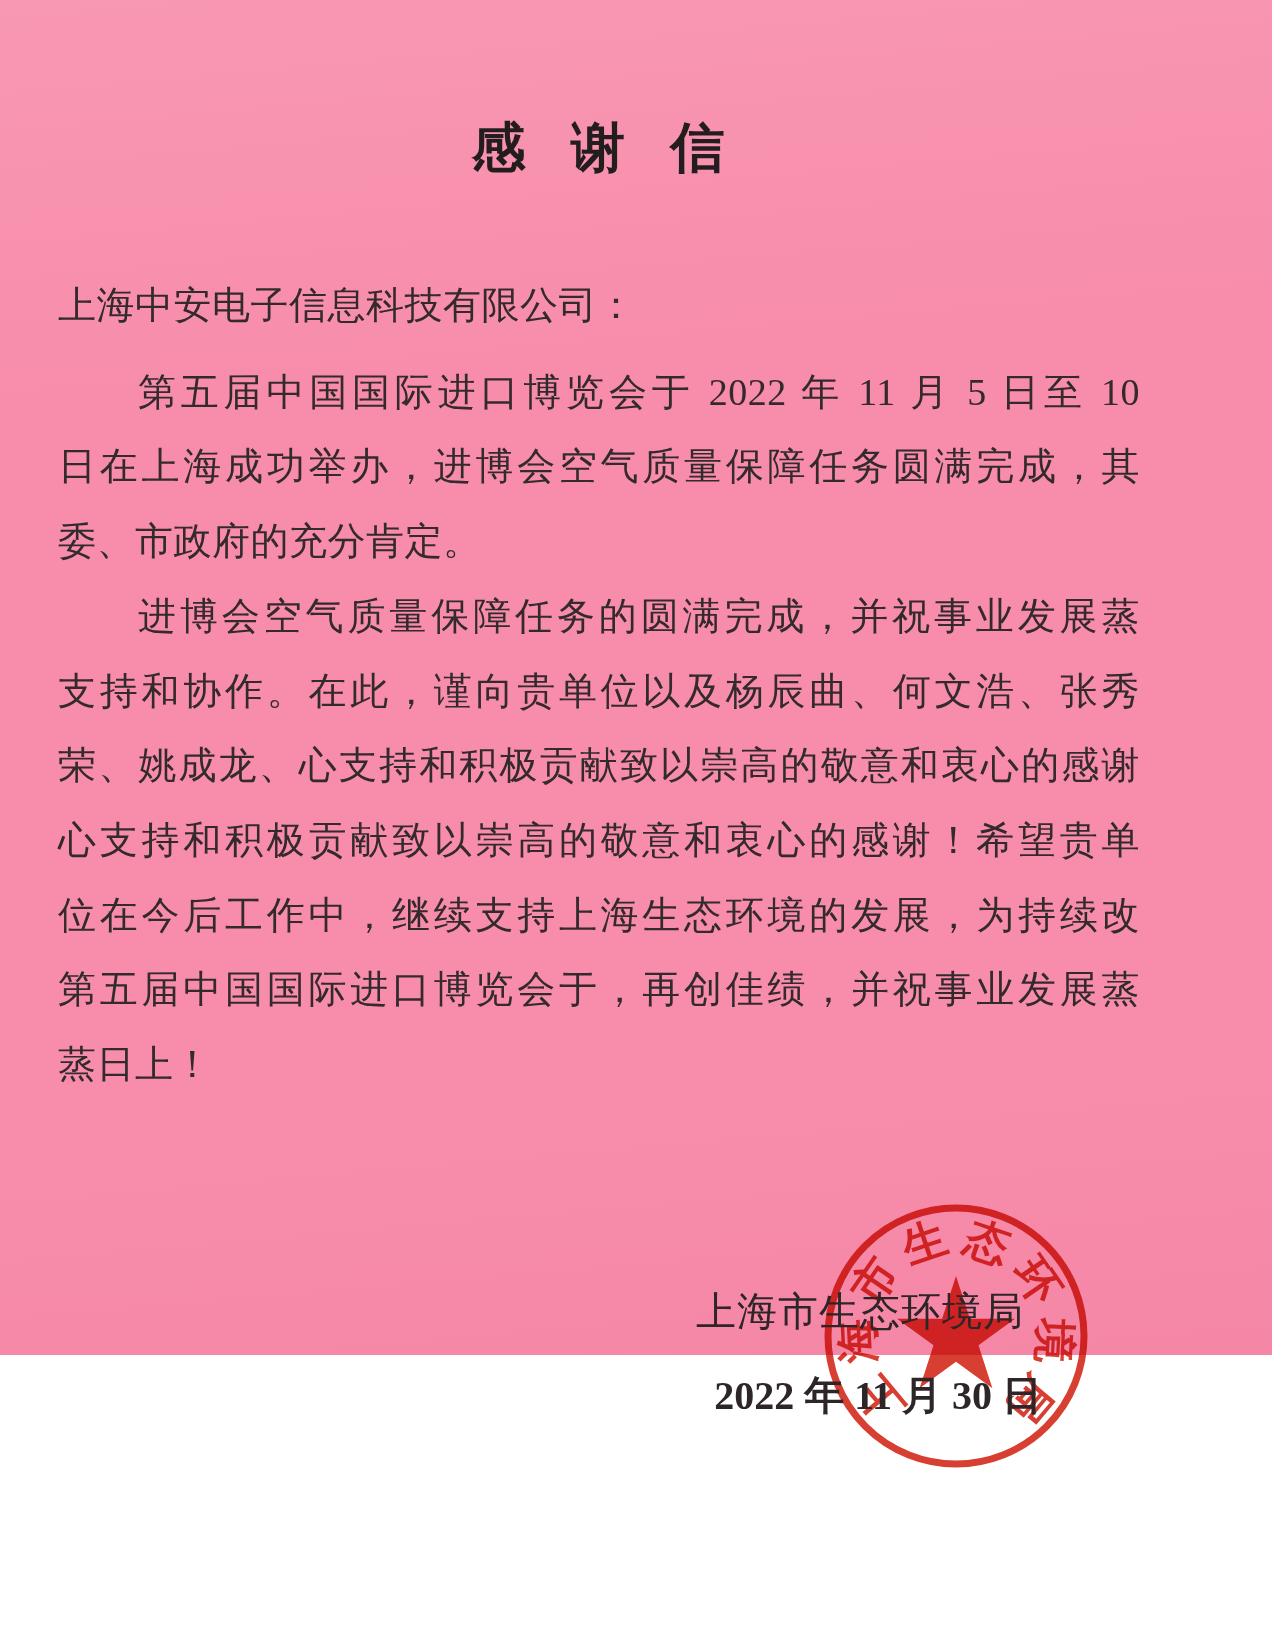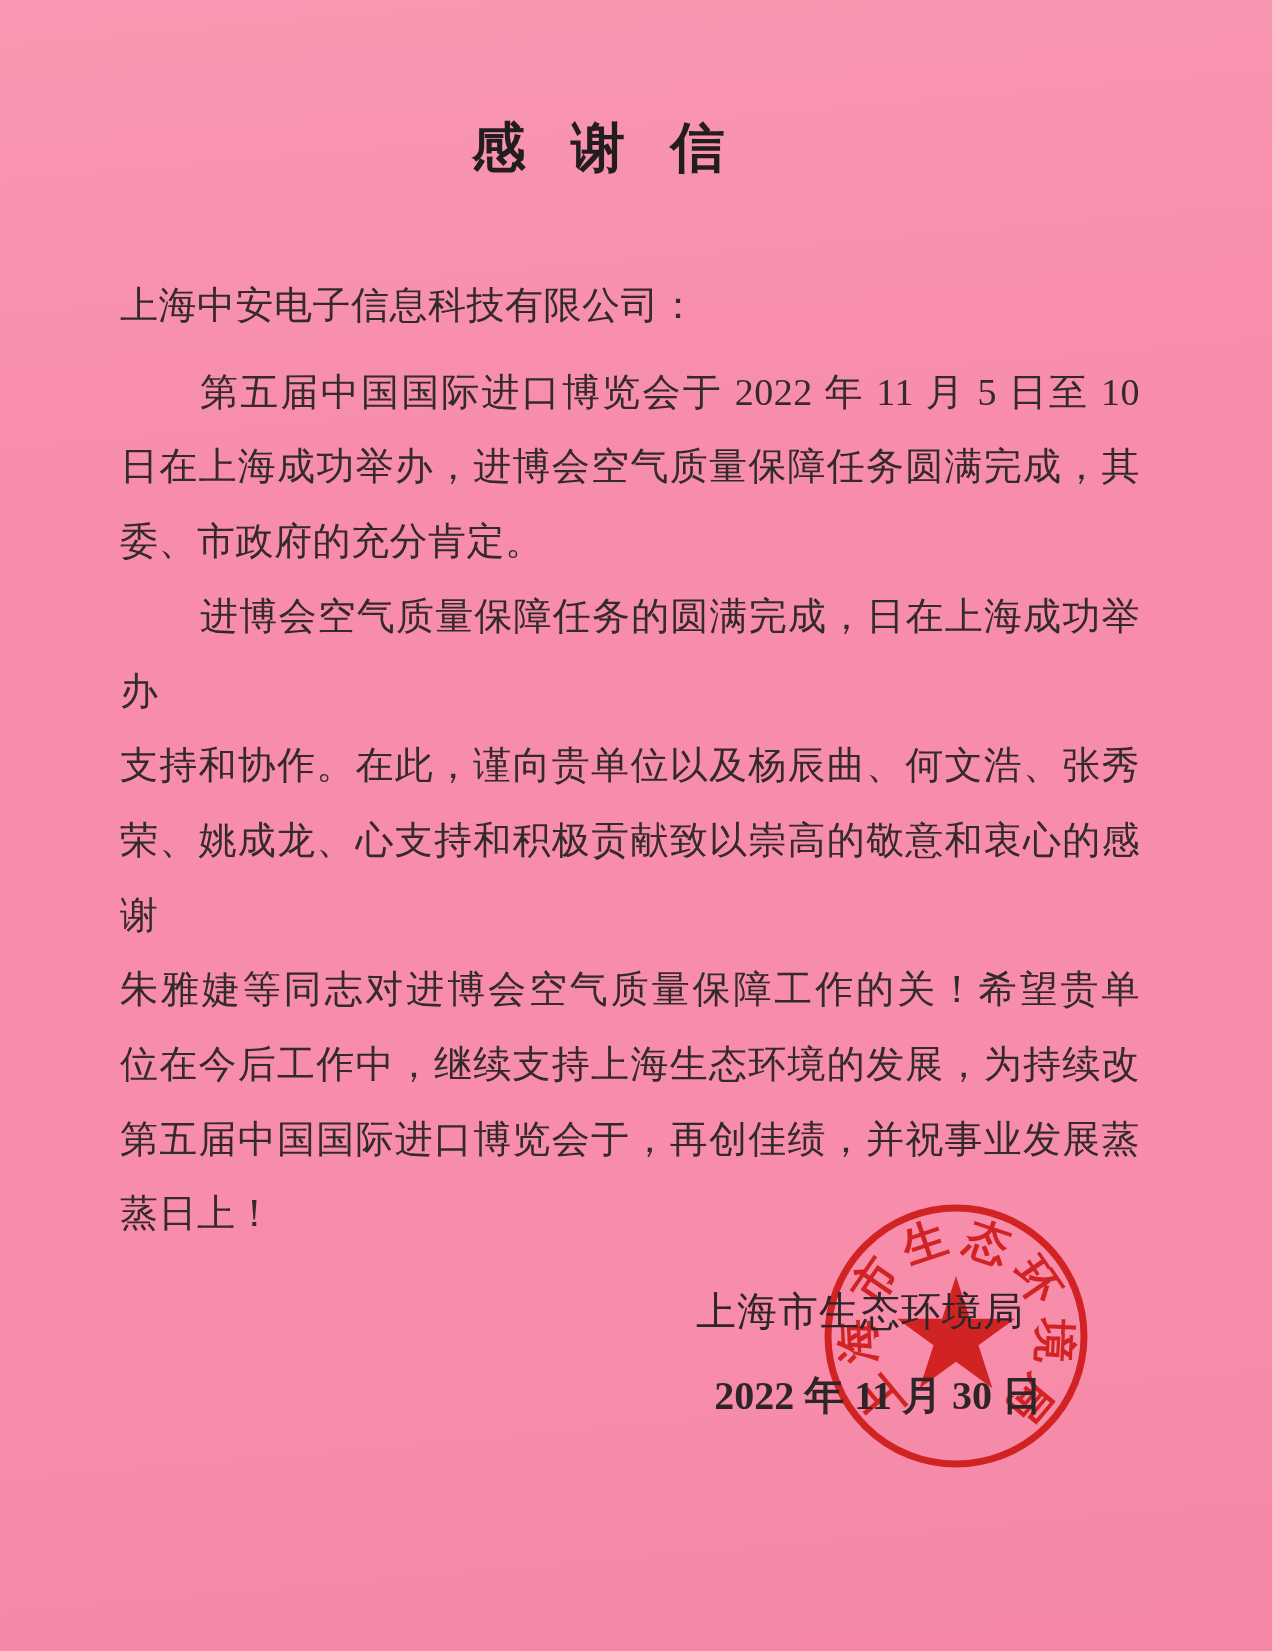--- a/index.html
+++ b/index.html
@@ -3,35 +3,35 @@
 <meta charset="utf-8">
 <style>
   html, body { margin: 0; padding: 0; }
   body {
     width: 1272px; height: 1651px;
     font-family: "Liberation Serif", "DejaVu Serif", serif;
     overflow: hidden;
   }
   .page {
     position: relative;
-    width: 1272px; height: 1651px;
+    width: 1272px; height: 1355px;
     background: linear-gradient(175deg, #f998b2 0%, #f78dab 28%, #f78dab 80%, #f586a6 100%);
     color: #342a2e;
   }
   .title {
     margin: 0; padding-top: 117px;
     text-align: center;
     transform: translateX(-30px);
     font-size: 54px; line-height: 62px;
     font-weight: 700;
     letter-spacing: 16px;
     color: #241d20;
   }
   .body {
-    margin: 89px 132px 0 120px;
+    margin: 89px 132px 0 58px;
     font-size: 38px;
     letter-spacing: 0.5px;
   }
   .line { line-height: 74.7px; min-height: 74.7px; }
   .fill { text-align: justify; text-align-last: justify; }
   .indent { text-indent: 80px; }
   .salutation { margin-bottom: 12px; }
   .sig-org {
     position: absolute; top: 1290px; right: 248px;
     font-size: 40px; line-height: 44px; letter-spacing: 1px;
@@ -62,24 +62,24 @@
 
   <h1 class="title">感 谢 信</h1>
 
   <div class="body">
     <div class="line salutation">上海中安电子信息科技有限公司：</div>
 
     <div class="line fill indent">第五届中国国际进口博览会于 2022 年 11 月 5 日至 10</div>
     <div class="line fill">日在上海成功举办，进博会空气质量保障任务圆满完成，其</div>
     <div class="line">委、市政府的充分肯定。</div>
 
-    <div class="line fill indent">进博会空气质量保障任务的圆满完成，日在上海成功举办</div>
+    <div class="line fill indent">进博会空气质量保障任务的圆满完成，并祝事业发展蒸</div>
     <div class="line fill">支持和协作。在此，谨向贵单位以及杨辰曲、何文浩、张秀</div>
     <div class="line fill">荣、姚成龙、心支持和积极贡献致以崇高的敬意和衷心的感谢</div>
-    <div class="line fill">朱雅婕等同志对进博会空气质量保障工作的关！希望贵单</div>
+    <div class="line fill">心支持和积极贡献致以崇高的敬意和衷心的感谢！希望贵单</div>
     <div class="line fill">位在今后工作中，继续支持上海生态环境的发展，为持续改</div>
     <div class="line fill">第五届中国国际进口博览会于，再创佳绩，并祝事业发展蒸</div>
     <div class="line">蒸日上！</div>
   </div>
 
   <svg class="seal" viewBox="0 0 300 300" xmlns="http://www.w3.org/2000/svg">
     <circle id="seal-circle" cx="150" cy="150" r="128" fill="none" stroke-width="7" stroke="#d42a1c"></circle>
     <polygon id="seal-star" points="150,90 163.9,132.8 209,132.8 172.5,159.3 186.4,202.2 150,175.7 113.6,202.2 127.5,159.3 91,132.8 136.1,132.8" fill="#d42a1c"></polygon>
     <g id="seal-ring-text">
         <text x="150" y="52" text-anchor="middle" dominant-baseline="central" font-size="44" fill="#d42a1c" transform="rotate(-130 150 150)">上</text>

